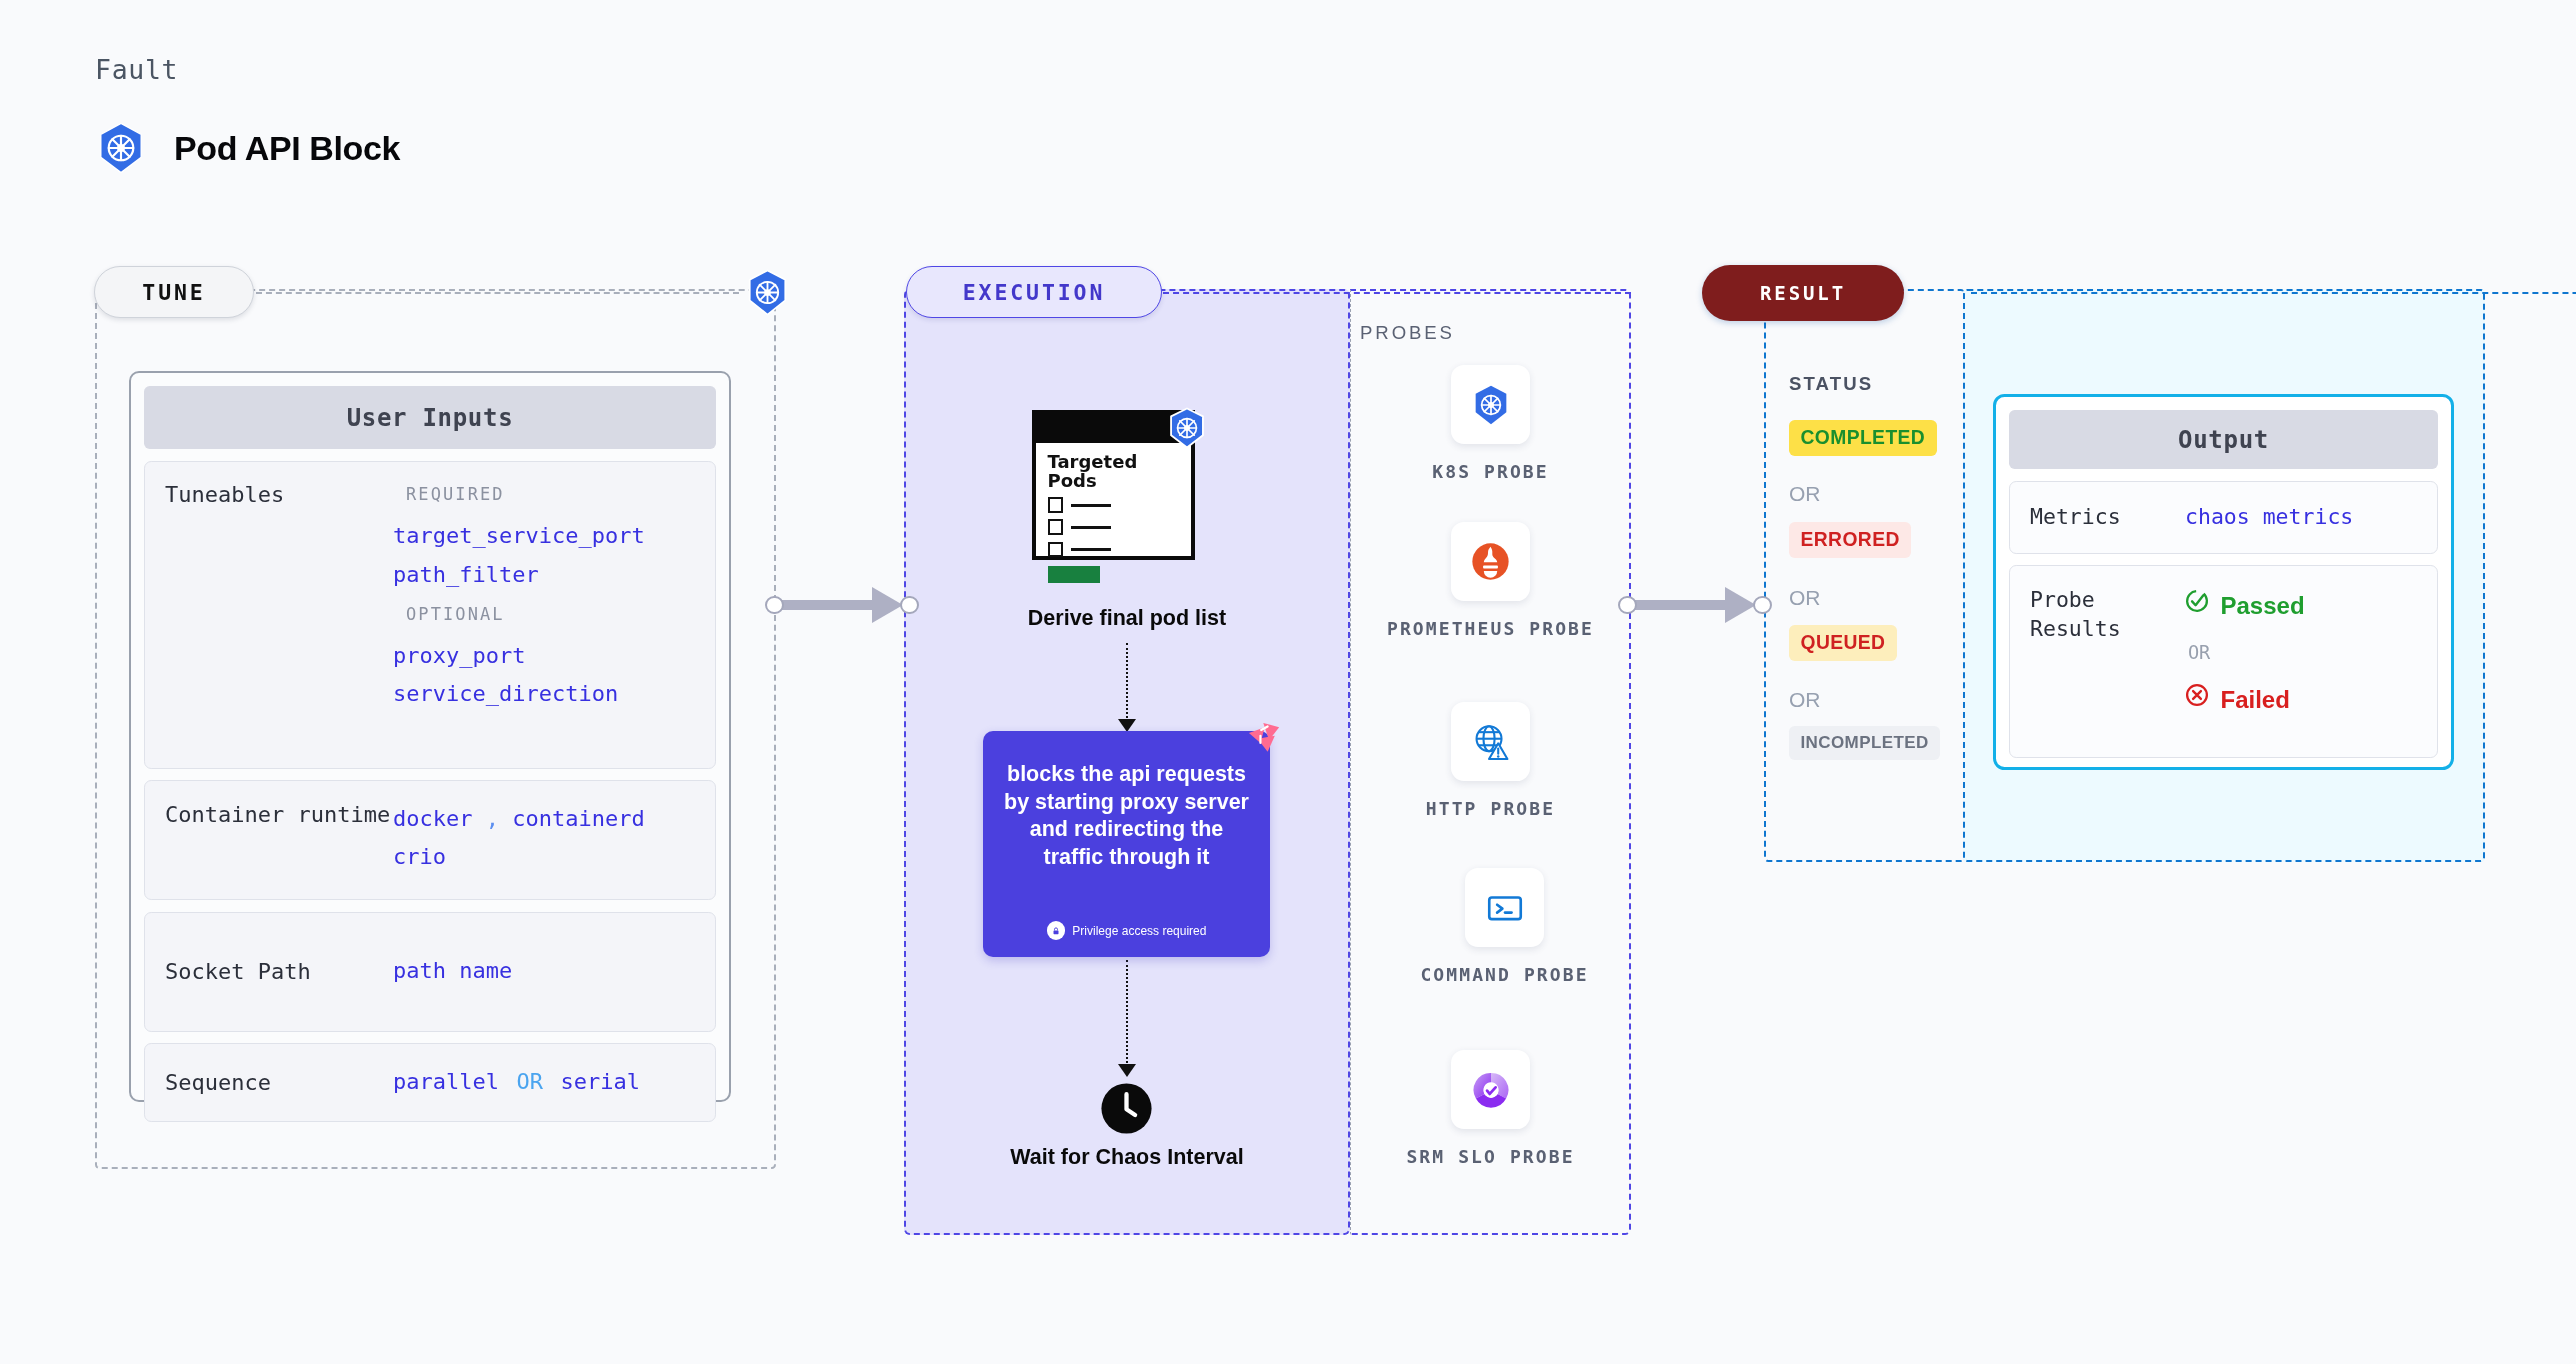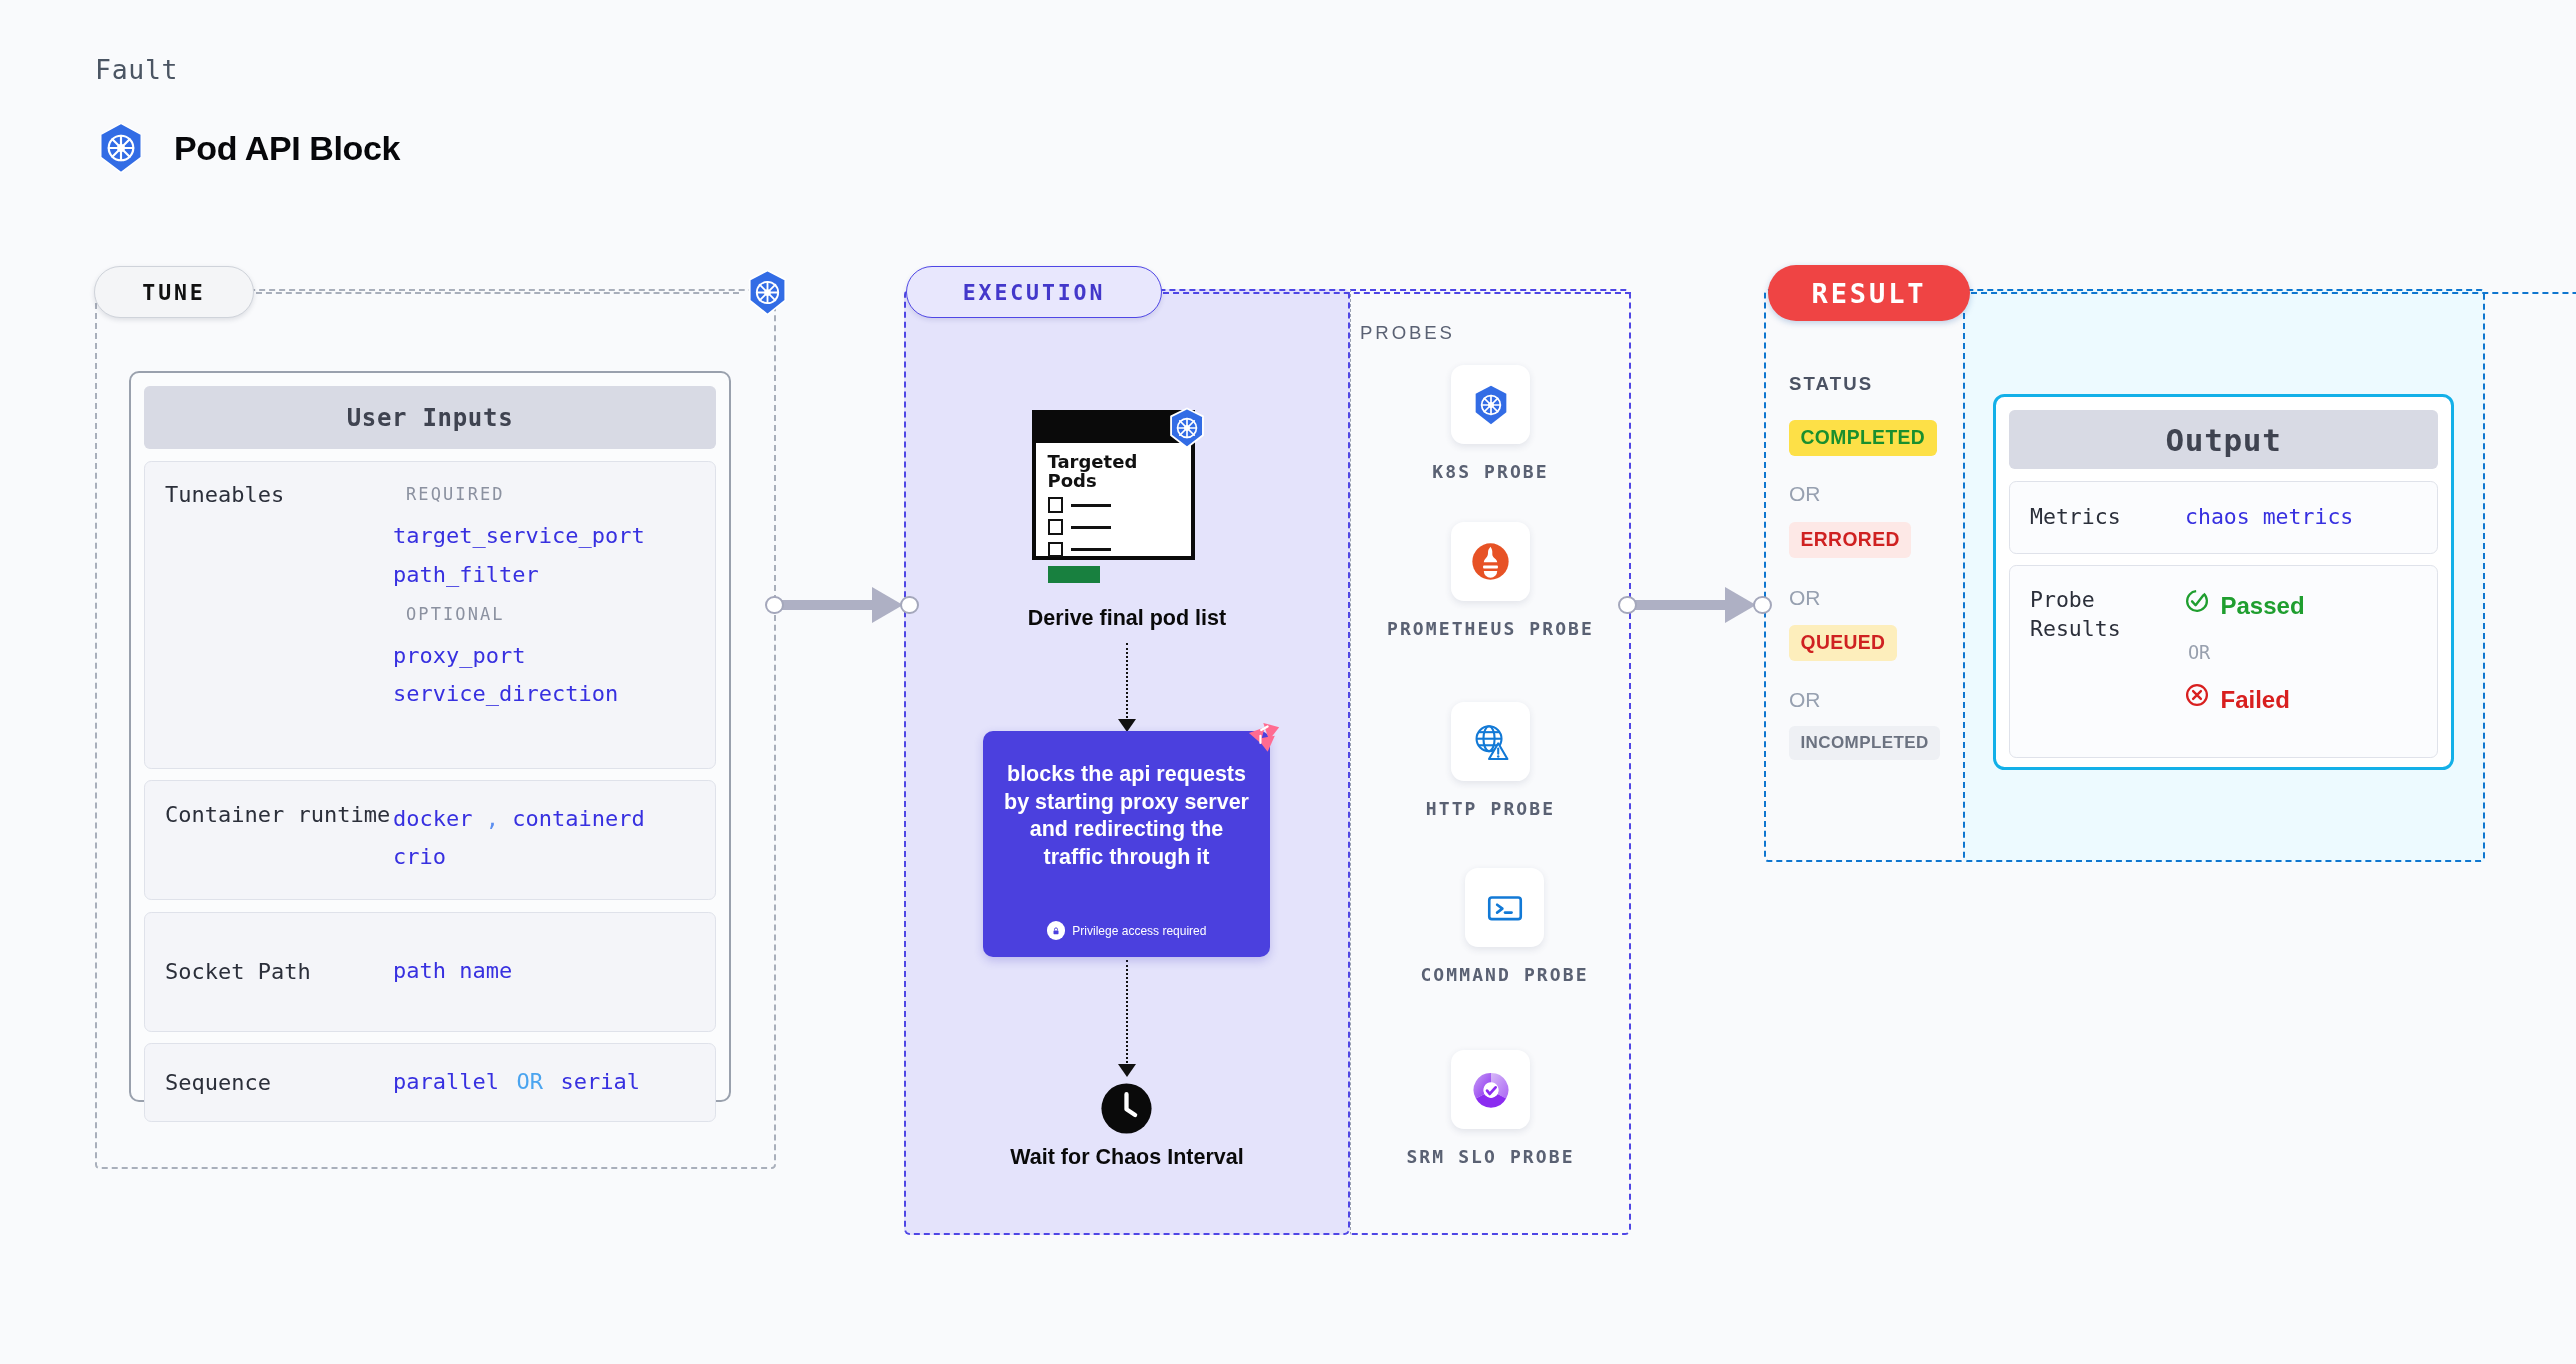--- a/index.html
+++ b/index.html
@@ -39,23 +39,23 @@
     left:94px; top:266px; width:160px; height:52px;
     background:#f4f5f7; border:1.4px solid #cfd3da; color:#111;
     font-size:21.5px; box-shadow:0 2.1px 5px rgba(30,35,60,.13);
   }
   #execution-pill {
     left:906px; top:266px; width:256px; height:52px;
     background:#e8e7fd; border:1.8px solid #4f46e5; color:#4338ca;
     font-size:21.5px; box-shadow:0 2.1px 5px rgba(40,35,120,.13);
   }
   #result-pill {
-    left:1768px; top:265px; width:202px; height:56px;
-    background:#ef4444; border:none; color:#fff;
-    font-size:27px; box-shadow:0 2.1px 6.4px rgba(15,80,160,.25);
+    left:1702px; top:265px; width:202px; height:56px;
+    background:#7f1d1d; border:none; color:#fff;
+    font-size:19px; box-shadow:0 2.1px 6.4px rgba(15,80,160,.25);
   }
 
   
   #tune-box {
     left:95px; top:289px; width:681px; height:880px;
     border:2.1px dashed #a9afbb; border-radius:4.3px; background:transparent;
   }
   
   #exec-box {
     left:904px; top:289px; width:446px; height:946px;
@@ -246,21 +246,21 @@
   #or-1 { top:586px; }
   #st-2 { top:625px; background:#fdeebc; color:#cf2121; }
   #or-2 { top:688px; }
   #st-3 { top:726px; background:#eef0f4; color:#6b7280; font-size:17px; }
 
   
   #output-card {
     position:absolute; left:1993px; top:394px; width:461px; height:376px;
     background:#fff; border:3.6px solid #13b0e8; border-radius:11.5px; padding:13px;
   }
-  #output-card .card-head { height:59px; font-size:31px;text-align:right; }
+  #output-card .card-head { height:59px; font-size:24px;text-align:right; }
   #metrics-block { height:73px; align-items:center; background:#fbfcfe; }
   #probe-res-block { height:193px; align-items:flex-start; background:#fbfcfe; }
   #output-card .row-label { width:155px; font-size:21.5px; }
   #output-card .row-value { font-size:21.5px; }
   .pf-row { display:flex; align-items:center; gap:11.5px; }
   .pf-passed { color:#1f9e2f; font-weight:bold; font-size:24px; font-family:"Liberation Sans",sans-serif;text-align:right; }
   .pf-failed { color:#d81f1f; font-weight:bold; font-size:24px; font-family:"Liberation Sans",sans-serif; }
   .pf-or { color:#98a0ae; font-size:18.6px; margin:10px 0 10px 2.9px; font-family:"DejaVu Sans Mono",monospace; }
 </style>
 </head>

